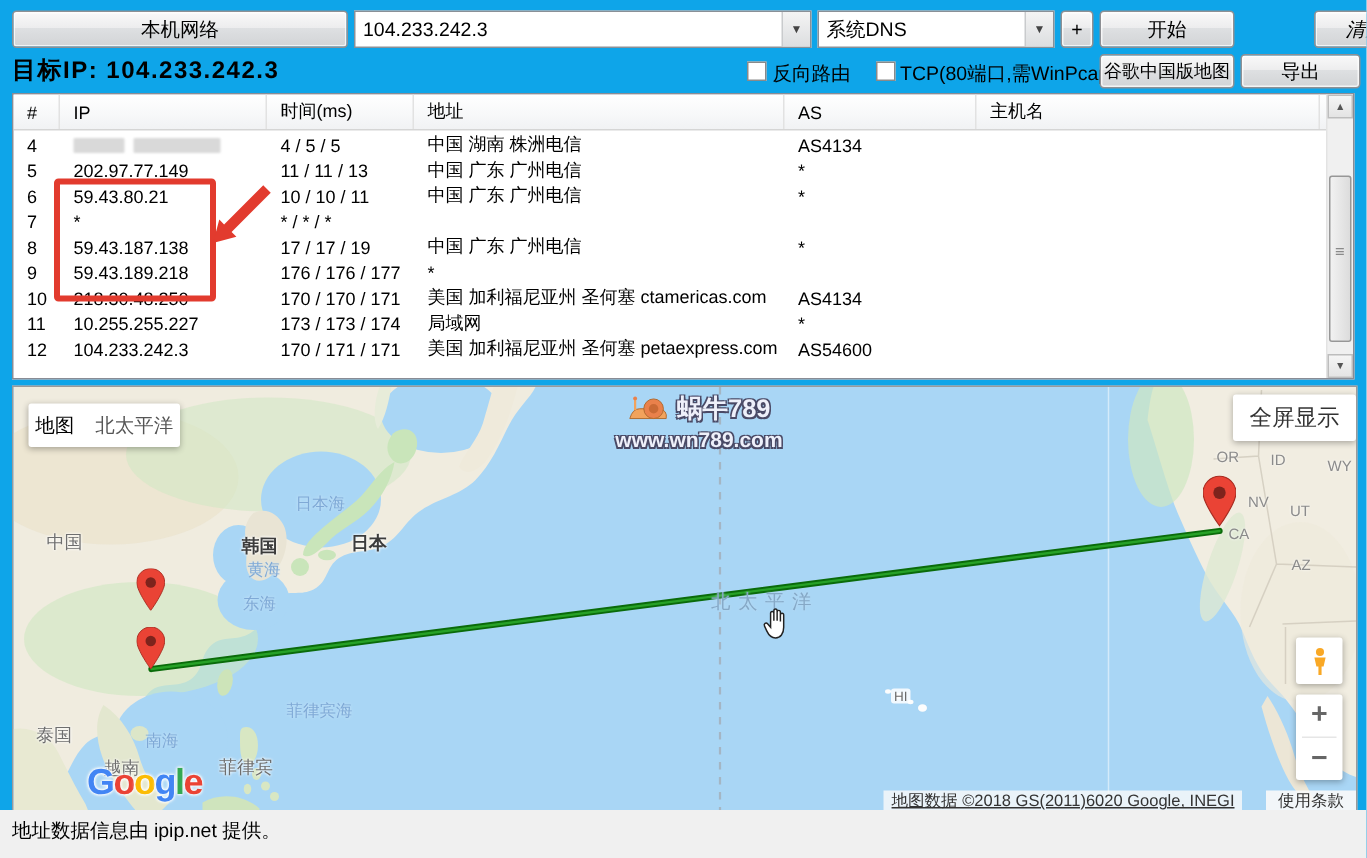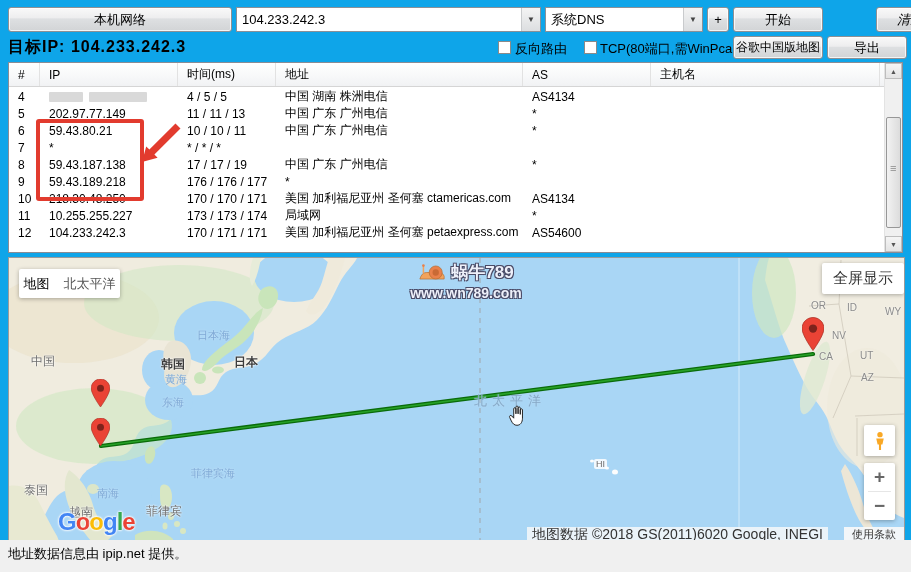--- a/index.html
+++ b/index.html
@@ -69,21 +69,21 @@
   #zoomctl .div{width:23px;height:1px;background:#e6e6e6;}
   #watermark{position:absolute;left:382px;top:3px;width:150px;text-align:center;pointer-events:none;}
   #watermark .l1{display:flex;align-items:center;justify-content:center;gap:5px;
       font-size:17px;font-weight:bold;color:#eef0fa;
       text-shadow:1px 1px 0 #4a4a66,-1px 1px 0 #4a4a66,1px -1px 0 #4a4a66,-1px -1px 0 #4a4a66;}
   #watermark .l2{font-size:14px;font-weight:bold;color:#eef0fa;margin-top:1px;
       text-shadow:1px 1px 0 #4a4a66,-1px 1px 0 #4a4a66,1px -1px 0 #4a4a66,-1px -1px 0 #4a4a66;}
   #glogo{position:absolute;left:8px;bottom:5px;font-size:24px;font-weight:bold;letter-spacing:-1px;
       text-shadow:0 0 2px #fff,0 0 2px #fff,0 0 3px #fff;margin-left:41px;}
   #map-attr{position:absolute;right:76px;bottom:0;height:14px;line-height:14px;
-      background:rgba(250,250,250,.8);font-size:14px;color:#333;padding:0 5px;text-decoration:underline;}
+      background:rgba(250,250,250,.8);font-size:11px;color:#333;padding:0 5px;text-decoration:underline;}
   #map-terms{position:absolute;right:0;bottom:0;height:14px;line-height:14px;
       background:rgba(250,250,250,.9);font-size:11px;color:#333;padding:0 8px;}
   .pin{position:absolute;}
   
   #statusbar{position:absolute;left:0;top:540px;width:911px;height:32px;background:#f0f0f0;
              font-size:13px;color:#000;padding:5px 0 0 8px;box-sizing:border-box;}
 </style>
 </head>
 <body>
 
@@ -288,21 +288,21 @@
     <div class="mlabel sea" style="left:88px;top:228px;">南海</div>
     <div class="mlabel sea" style="left:182px;top:208px;">菲律宾海</div>
     <div class="mlabel country" style="left:15px;top:224px;">泰国</div>
     <div class="mlabel country" style="left:60px;top:246px;">越南</div>
     <div class="mlabel country" style="left:137px;top:245px;">菲律宾</div>
     <div class="mlabel hi-chip" style="left:585px;top:201px;">HI</div>
     <div class="mlabel state" style="left:802px;top:42px;">OR</div>
     <div class="mlabel state" style="left:838px;top:44px;">ID</div>
     <div class="mlabel state" style="left:876px;top:48px;">WY</div>
     <div class="mlabel state" style="left:823px;top:72px;">NV</div>
-    <div class="mlabel state" style="left:851px;top:78px;margin-top:14px;">UT</div>
+    <div class="mlabel state" style="left:851px;top:78px;">UT</div>
     <div class="mlabel state" style="left:810px;top:93px;">CA</div>
     <div class="mlabel state" style="left:852px;top:114px;">AZ</div>
 
     <svg class="pin" style="left:82px;top:121px;" width="19" height="28" viewBox="0 0 24 36">
       <path d="M12 0C5.4 0 0 5.4 0 12c0 7.5 12 24 12 24s12-16.5 12-24C24 5.4 18.6 0 12 0z" fill="#ea4335" stroke="#a82b20" stroke-width="0.8"></path>
       <circle cx="12" cy="12" r="4.5" fill="#7d231c"></circle>
     </svg>
     <svg class="pin" style="left:82px;top:160px;" width="19" height="28" viewBox="0 0 24 36">
       <path d="M12 0C5.4 0 0 5.4 0 12c0 7.5 12 24 12 24s12-16.5 12-24C24 5.4 18.6 0 12 0z" fill="#ea4335" stroke="#a82b20" stroke-width="0.8"></path>
       <circle cx="12" cy="12" r="4.5" fill="#7d231c"></circle>

